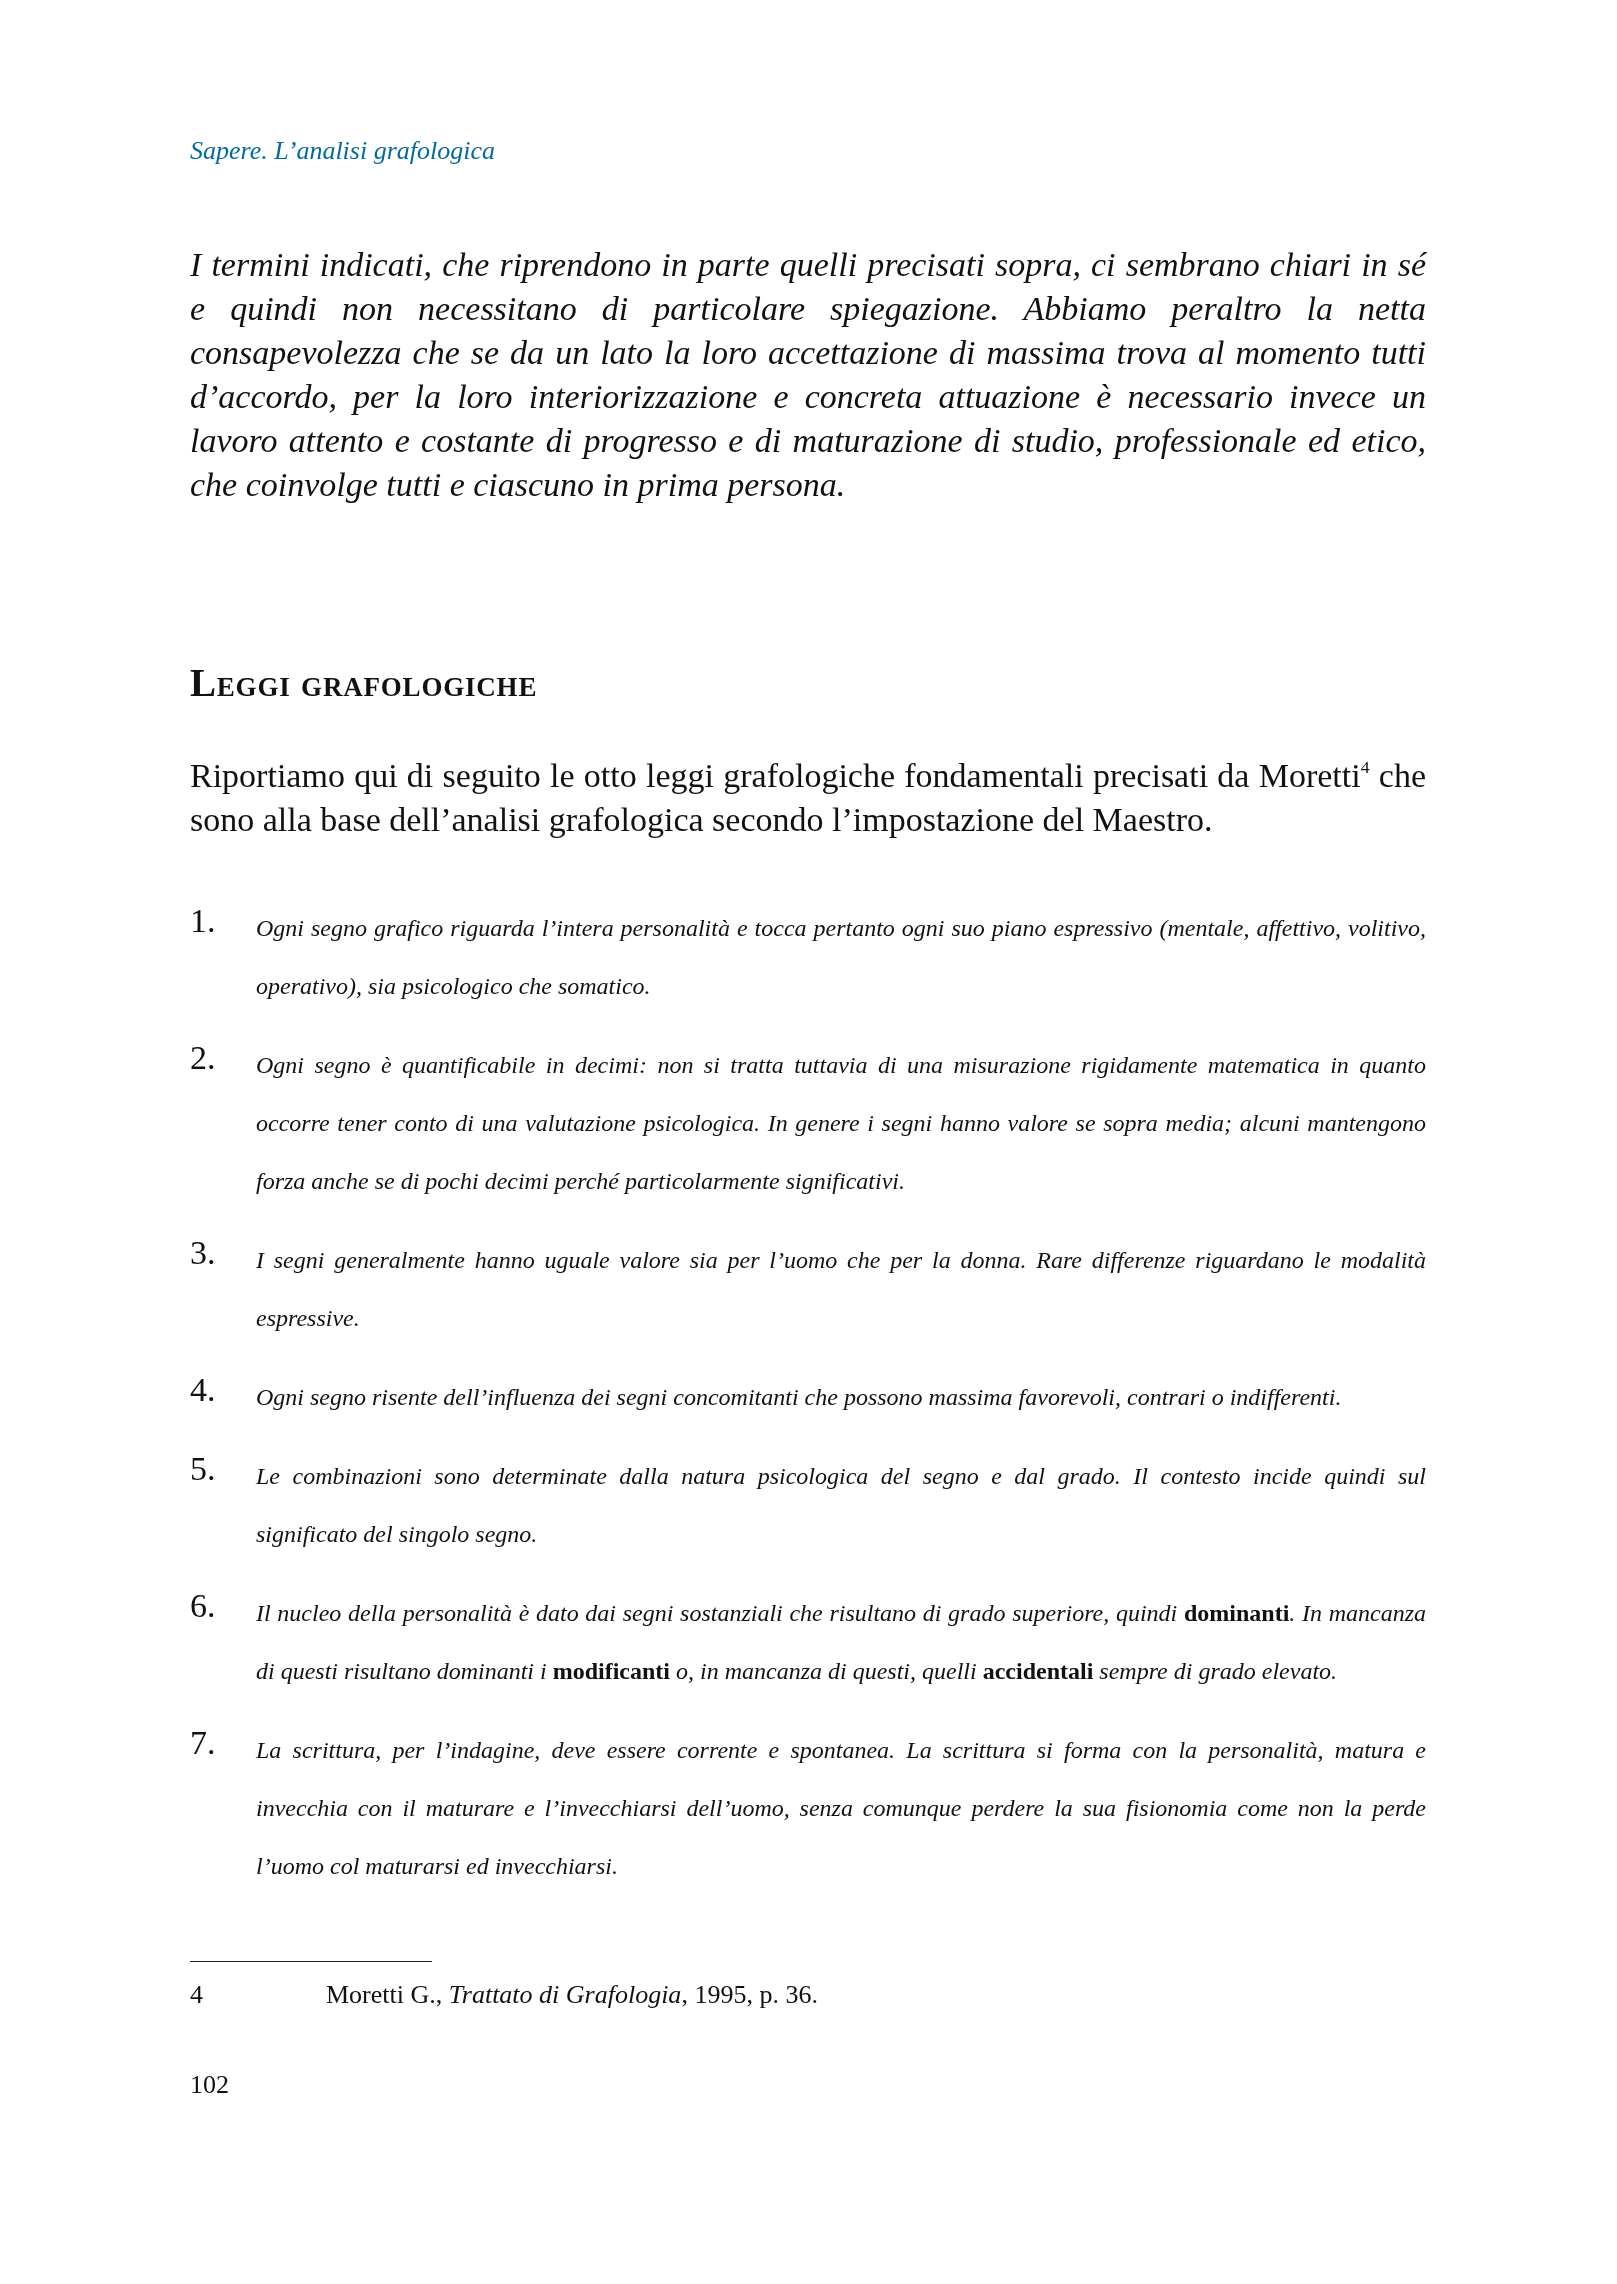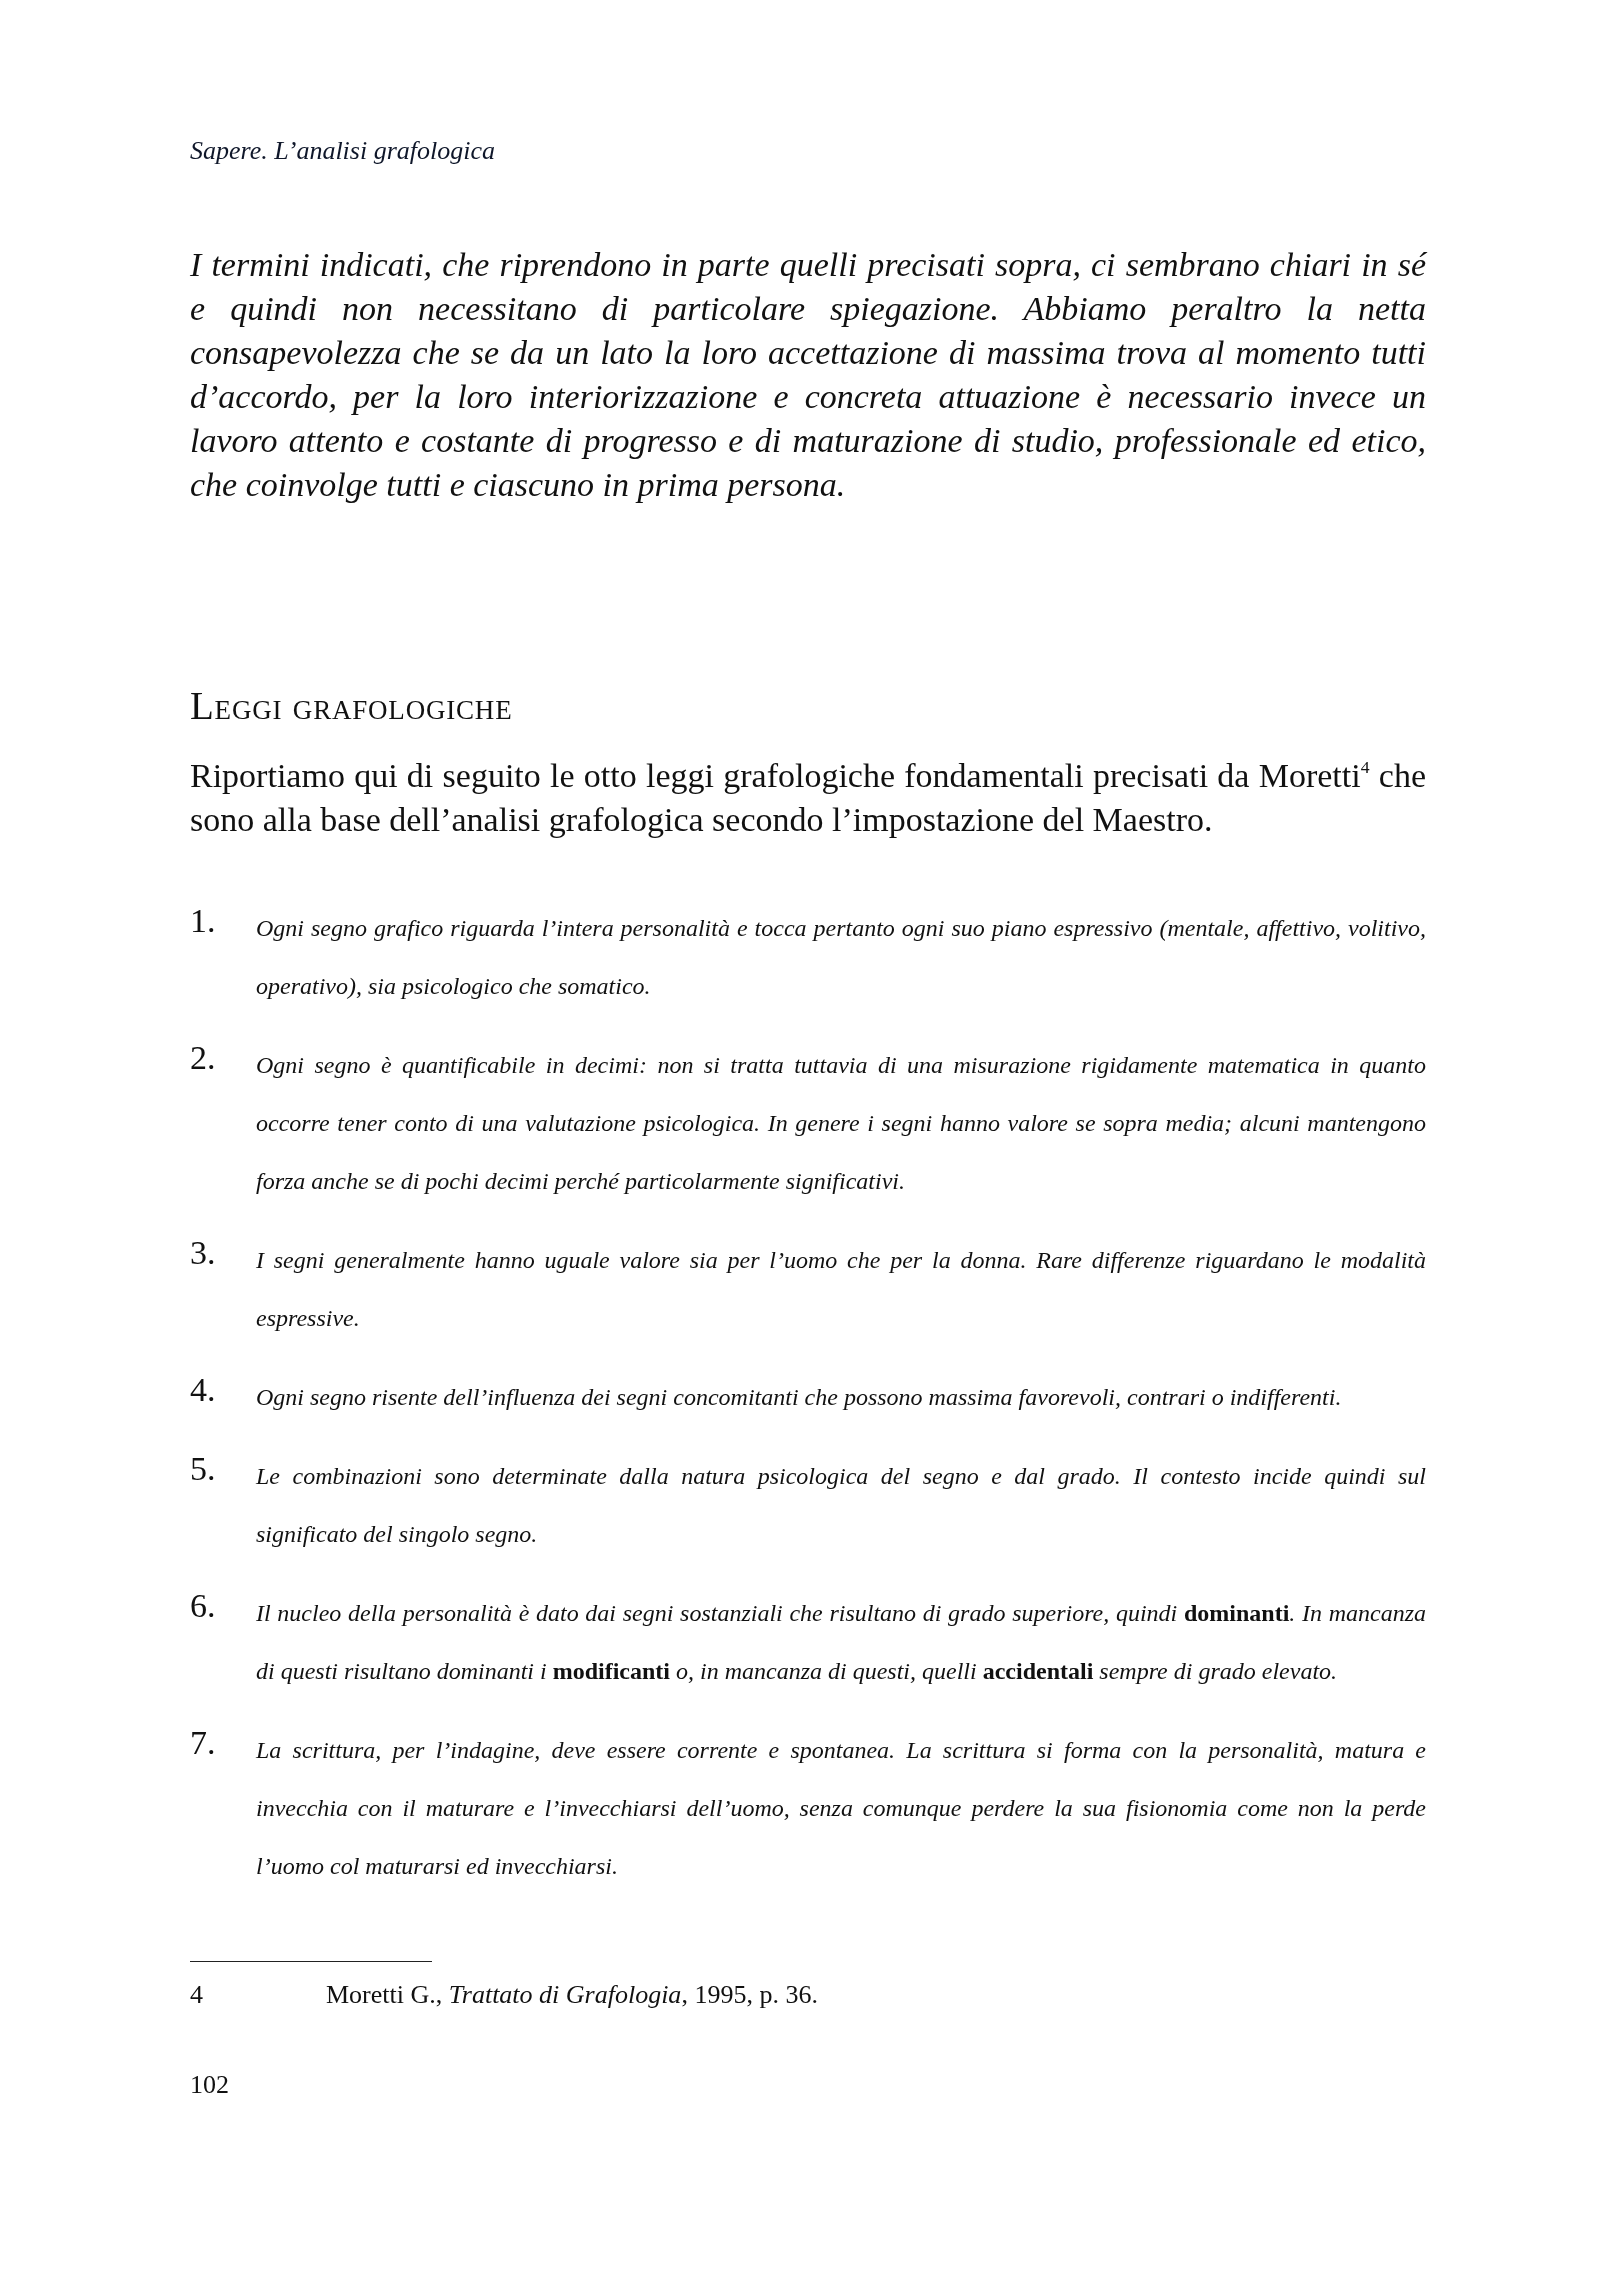--- a/index.html
+++ b/index.html
@@ -21,40 +21,40 @@
       top: 0;
       width: 1236px;
     }
     .running-head {
       position: absolute;
       top: 135px;
       left: 0;
       font-style: italic;
       font-size: 26px;
       line-height: 32px;
-      color: #0f172a;
+      color: #0369a1;
     }
     .body-text {
       font-size: 34px;
       line-height: 44px;
       text-align: justify;
       margin: 0;
     }
     .intro {
       position: absolute;
       top: 243px;
       left: 0;
       width: 1236px;
       font-style: italic;
     }
     .section-heading {
       position: absolute;
-      top: 683px;
+      top: 660px;
       left: 0;
-      font-weight: normal;
+      font-weight: bold;
       font-variant: small-caps;
       font-size: 39px;
       line-height: 45px;
       letter-spacing: 0.8px;
       margin: 0;
     }
     .lead {
       position: absolute;
       top: 754px;
       left: 0;

